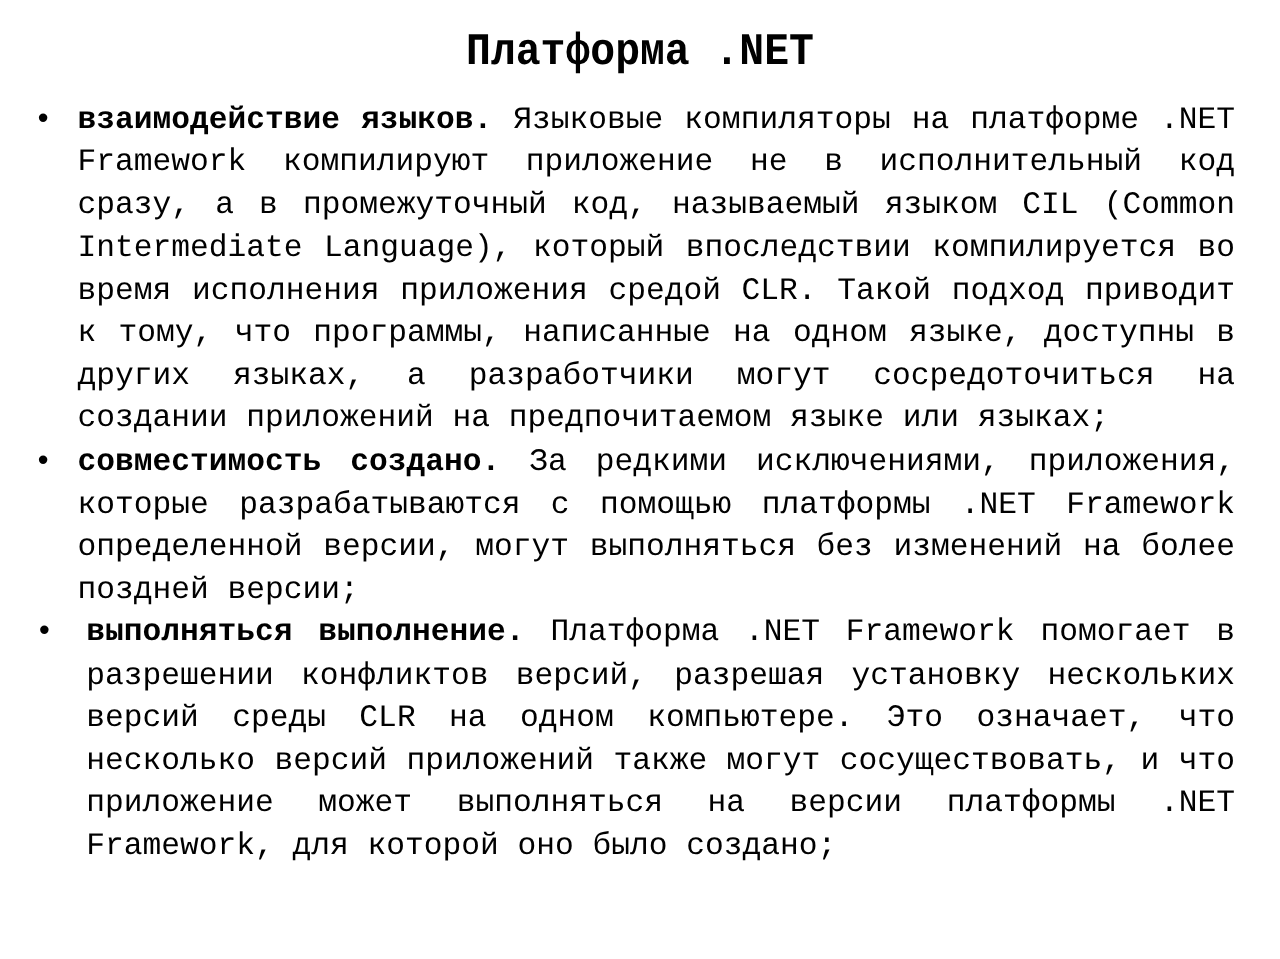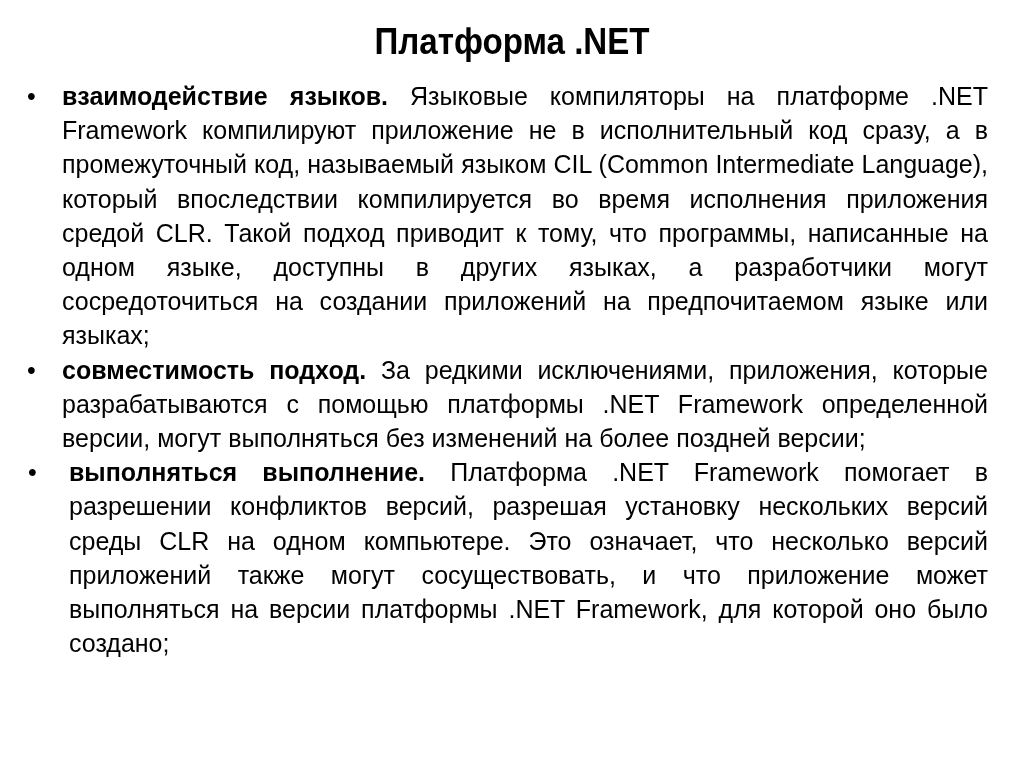--- a/index.html
+++ b/index.html
@@ -14,20 +14,21 @@
       overflow: hidden;
       font-family: "Liberation Sans", sans-serif;
       color: #000000;
     }
     .slide {
       position: absolute;
       left: 0; top: 0;
       width: 1004px;
       height: 767px;
       background: #ffffff;
+      font-family: Liberation Mono, monospace;
     }
     .title {
       position: absolute;
       top: 20px;
       left: 0;
       width: 1024px;
       text-align: center;
       font-weight: bold;
       font-size: 36px;
       line-height: 44px;
@@ -78,20 +79,20 @@
 <div class="slide">
   <div class="title">Платформа .NET</div>
 
   <ul class="bullets">
     <li class="bullet-item b1">
       <span class="bullet-dot">•</span>
       <span class="term">взаимодействие языков.</span><span> Языковые компиляторы на платформе .NET Framework компилируют приложение не в исполнительный код сразу, а в промежуточный код, называемый языком CIL (Common Intermediate Language), который впоследствии компилируется во время исполнения приложения средой CLR. Такой подход приводит к тому, что программы, написанные на одном языке, доступны в других языках, а разработчики могут сосредоточиться на создании приложений на предпочитаемом языке или языках;</span>
     </li>
     <li class="bullet-item b2">
       <span class="bullet-dot">•</span>
-      <span class="term">совместимость подход.</span><span> За редкими исключениями, приложения, которые разрабатываются с помощью платформы .NET Framework определенной версии, могут выполняться без изменений на более поздней версии;</span>
+      <span class="term">совместимость создано.</span><span> За редкими исключениями, приложения, которые разрабатываются с помощью платформы .NET Framework определенной версии, могут выполняться без изменений на более поздней версии;</span>
     </li>
     <li class="bullet-item b3">
       <span class="bullet-dot">•</span>
       <span class="term">выполняться выполнение.</span><span> Платформа .NET Framework помогает в разрешении конфликтов версий, разрешая установку нескольких версий среды CLR на одном компьютере. Это означает, что несколько версий приложений также могут сосуществовать, и что приложение может выполняться на версии платформы .NET Framework, для которой оно было создано;</span>
     </li>
   </ul>
 </div>
 
 </body></html>

